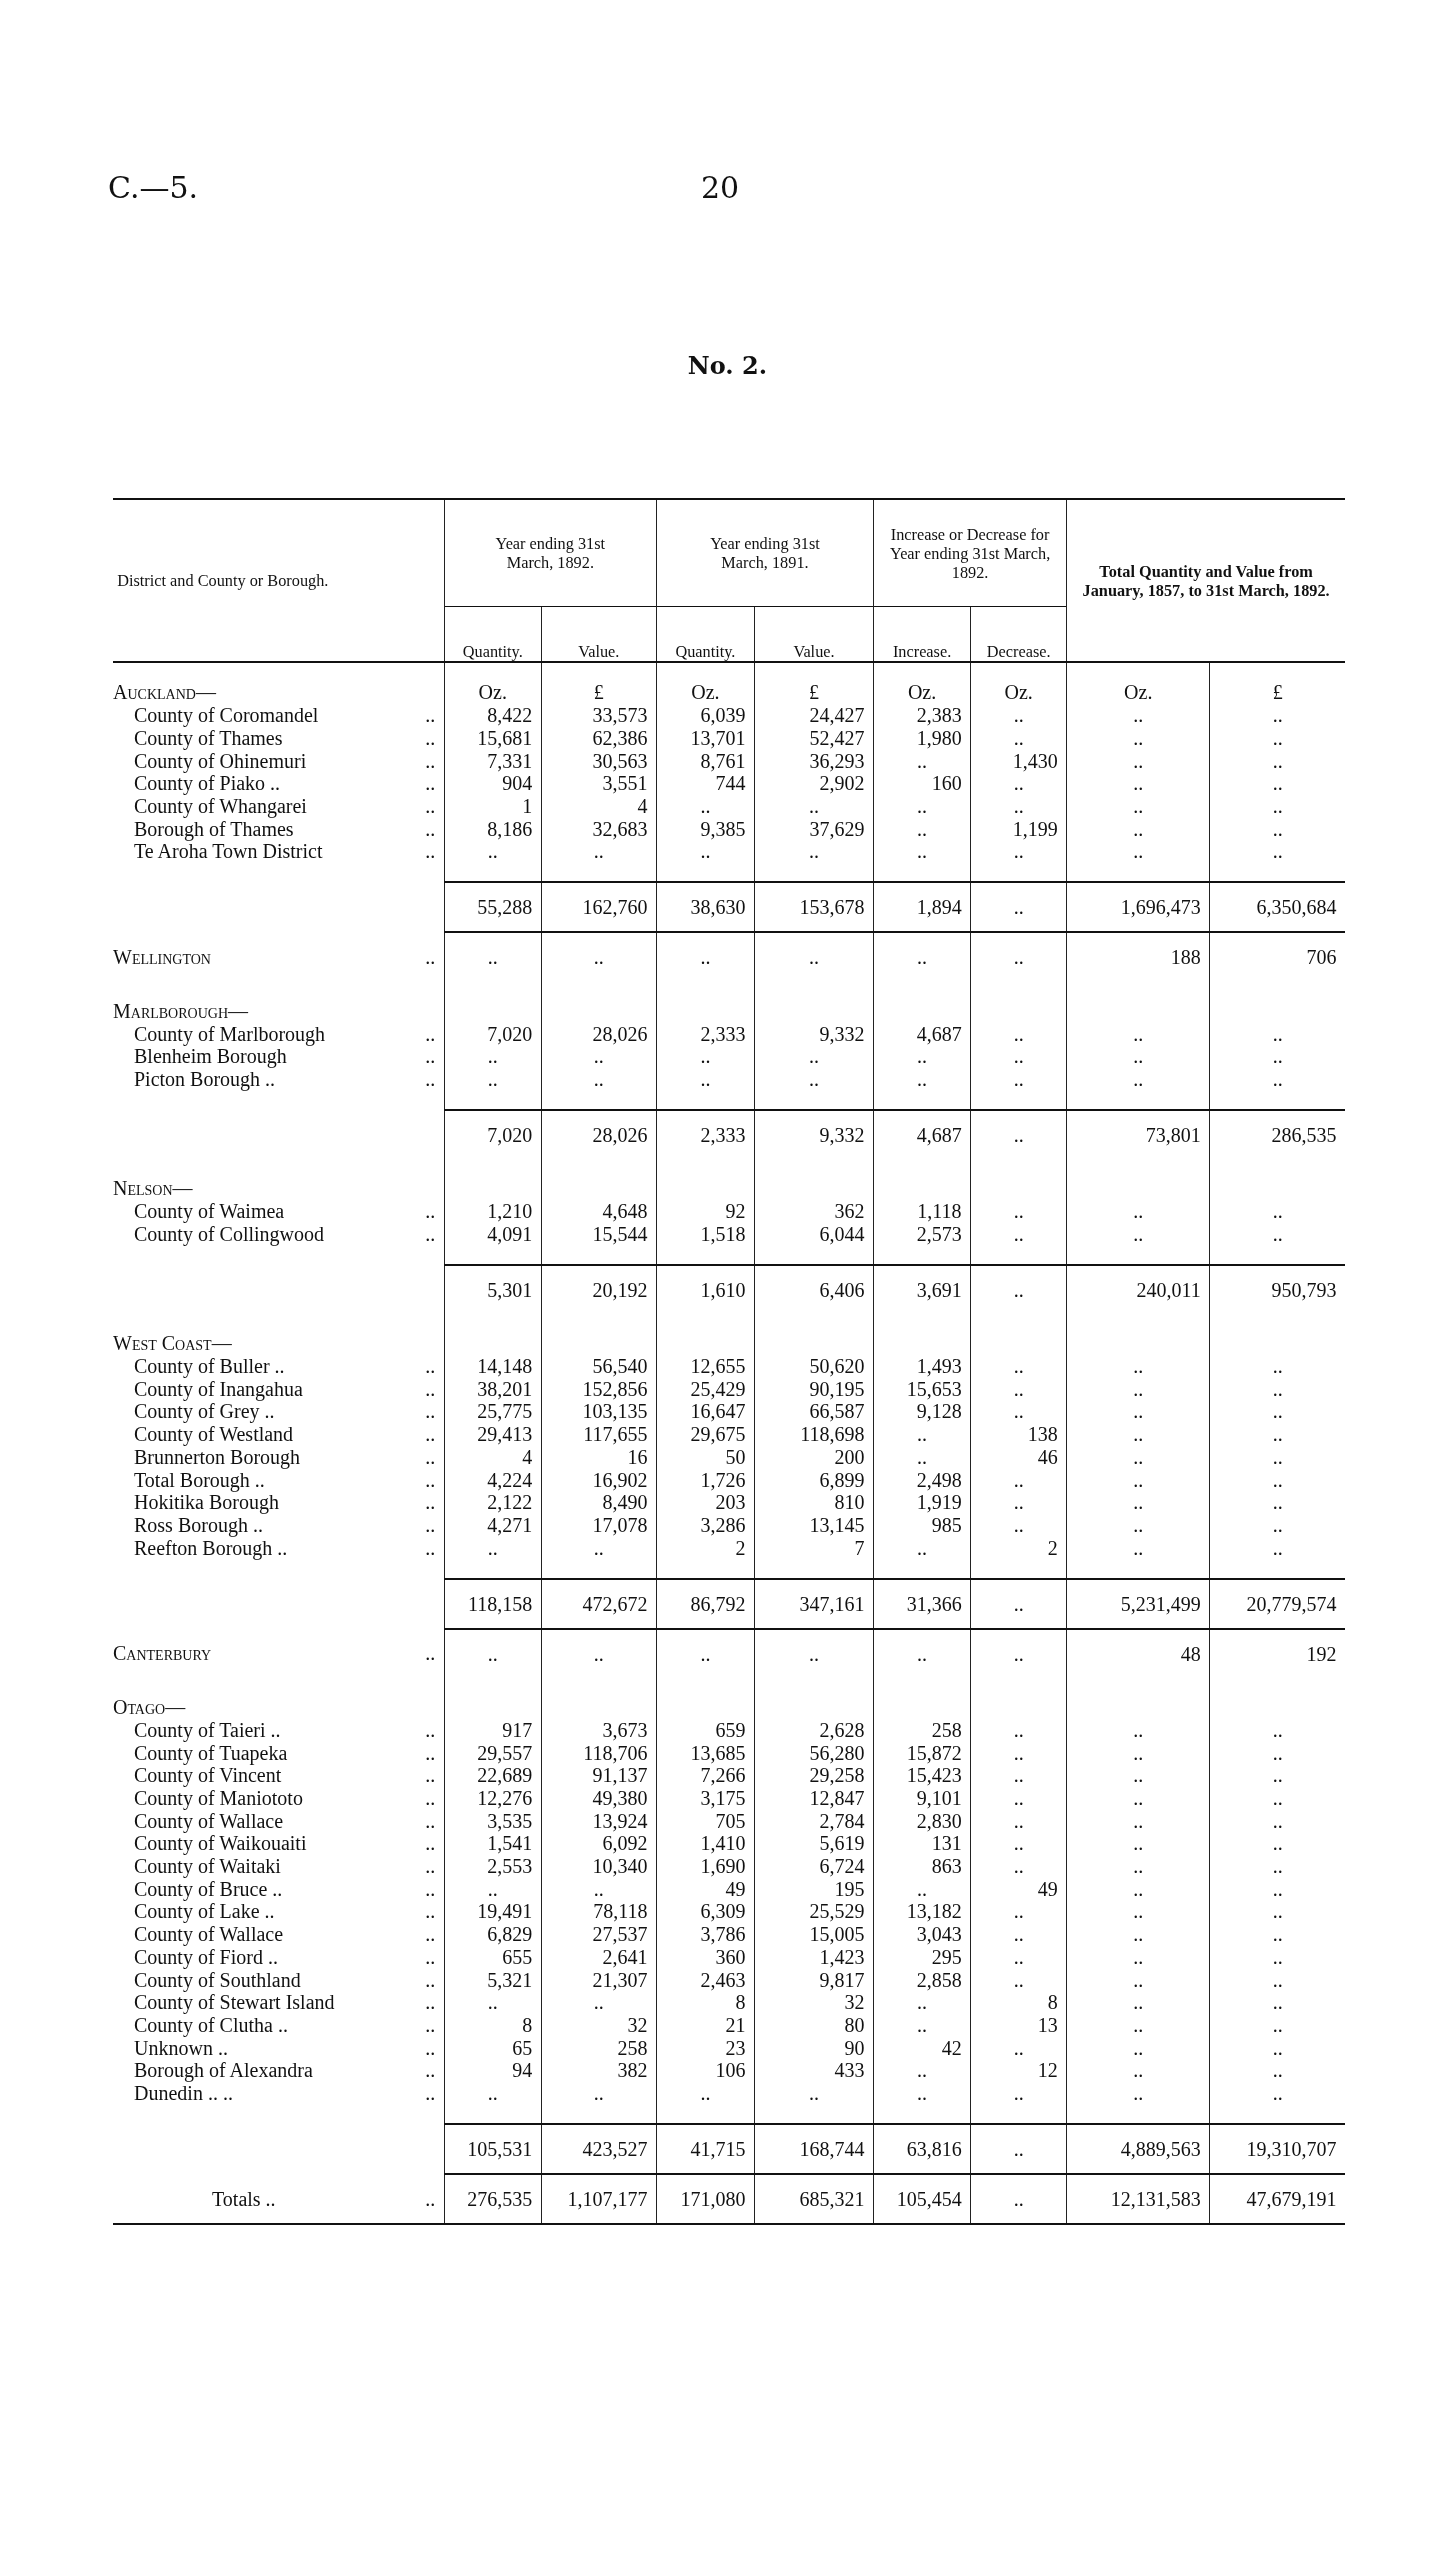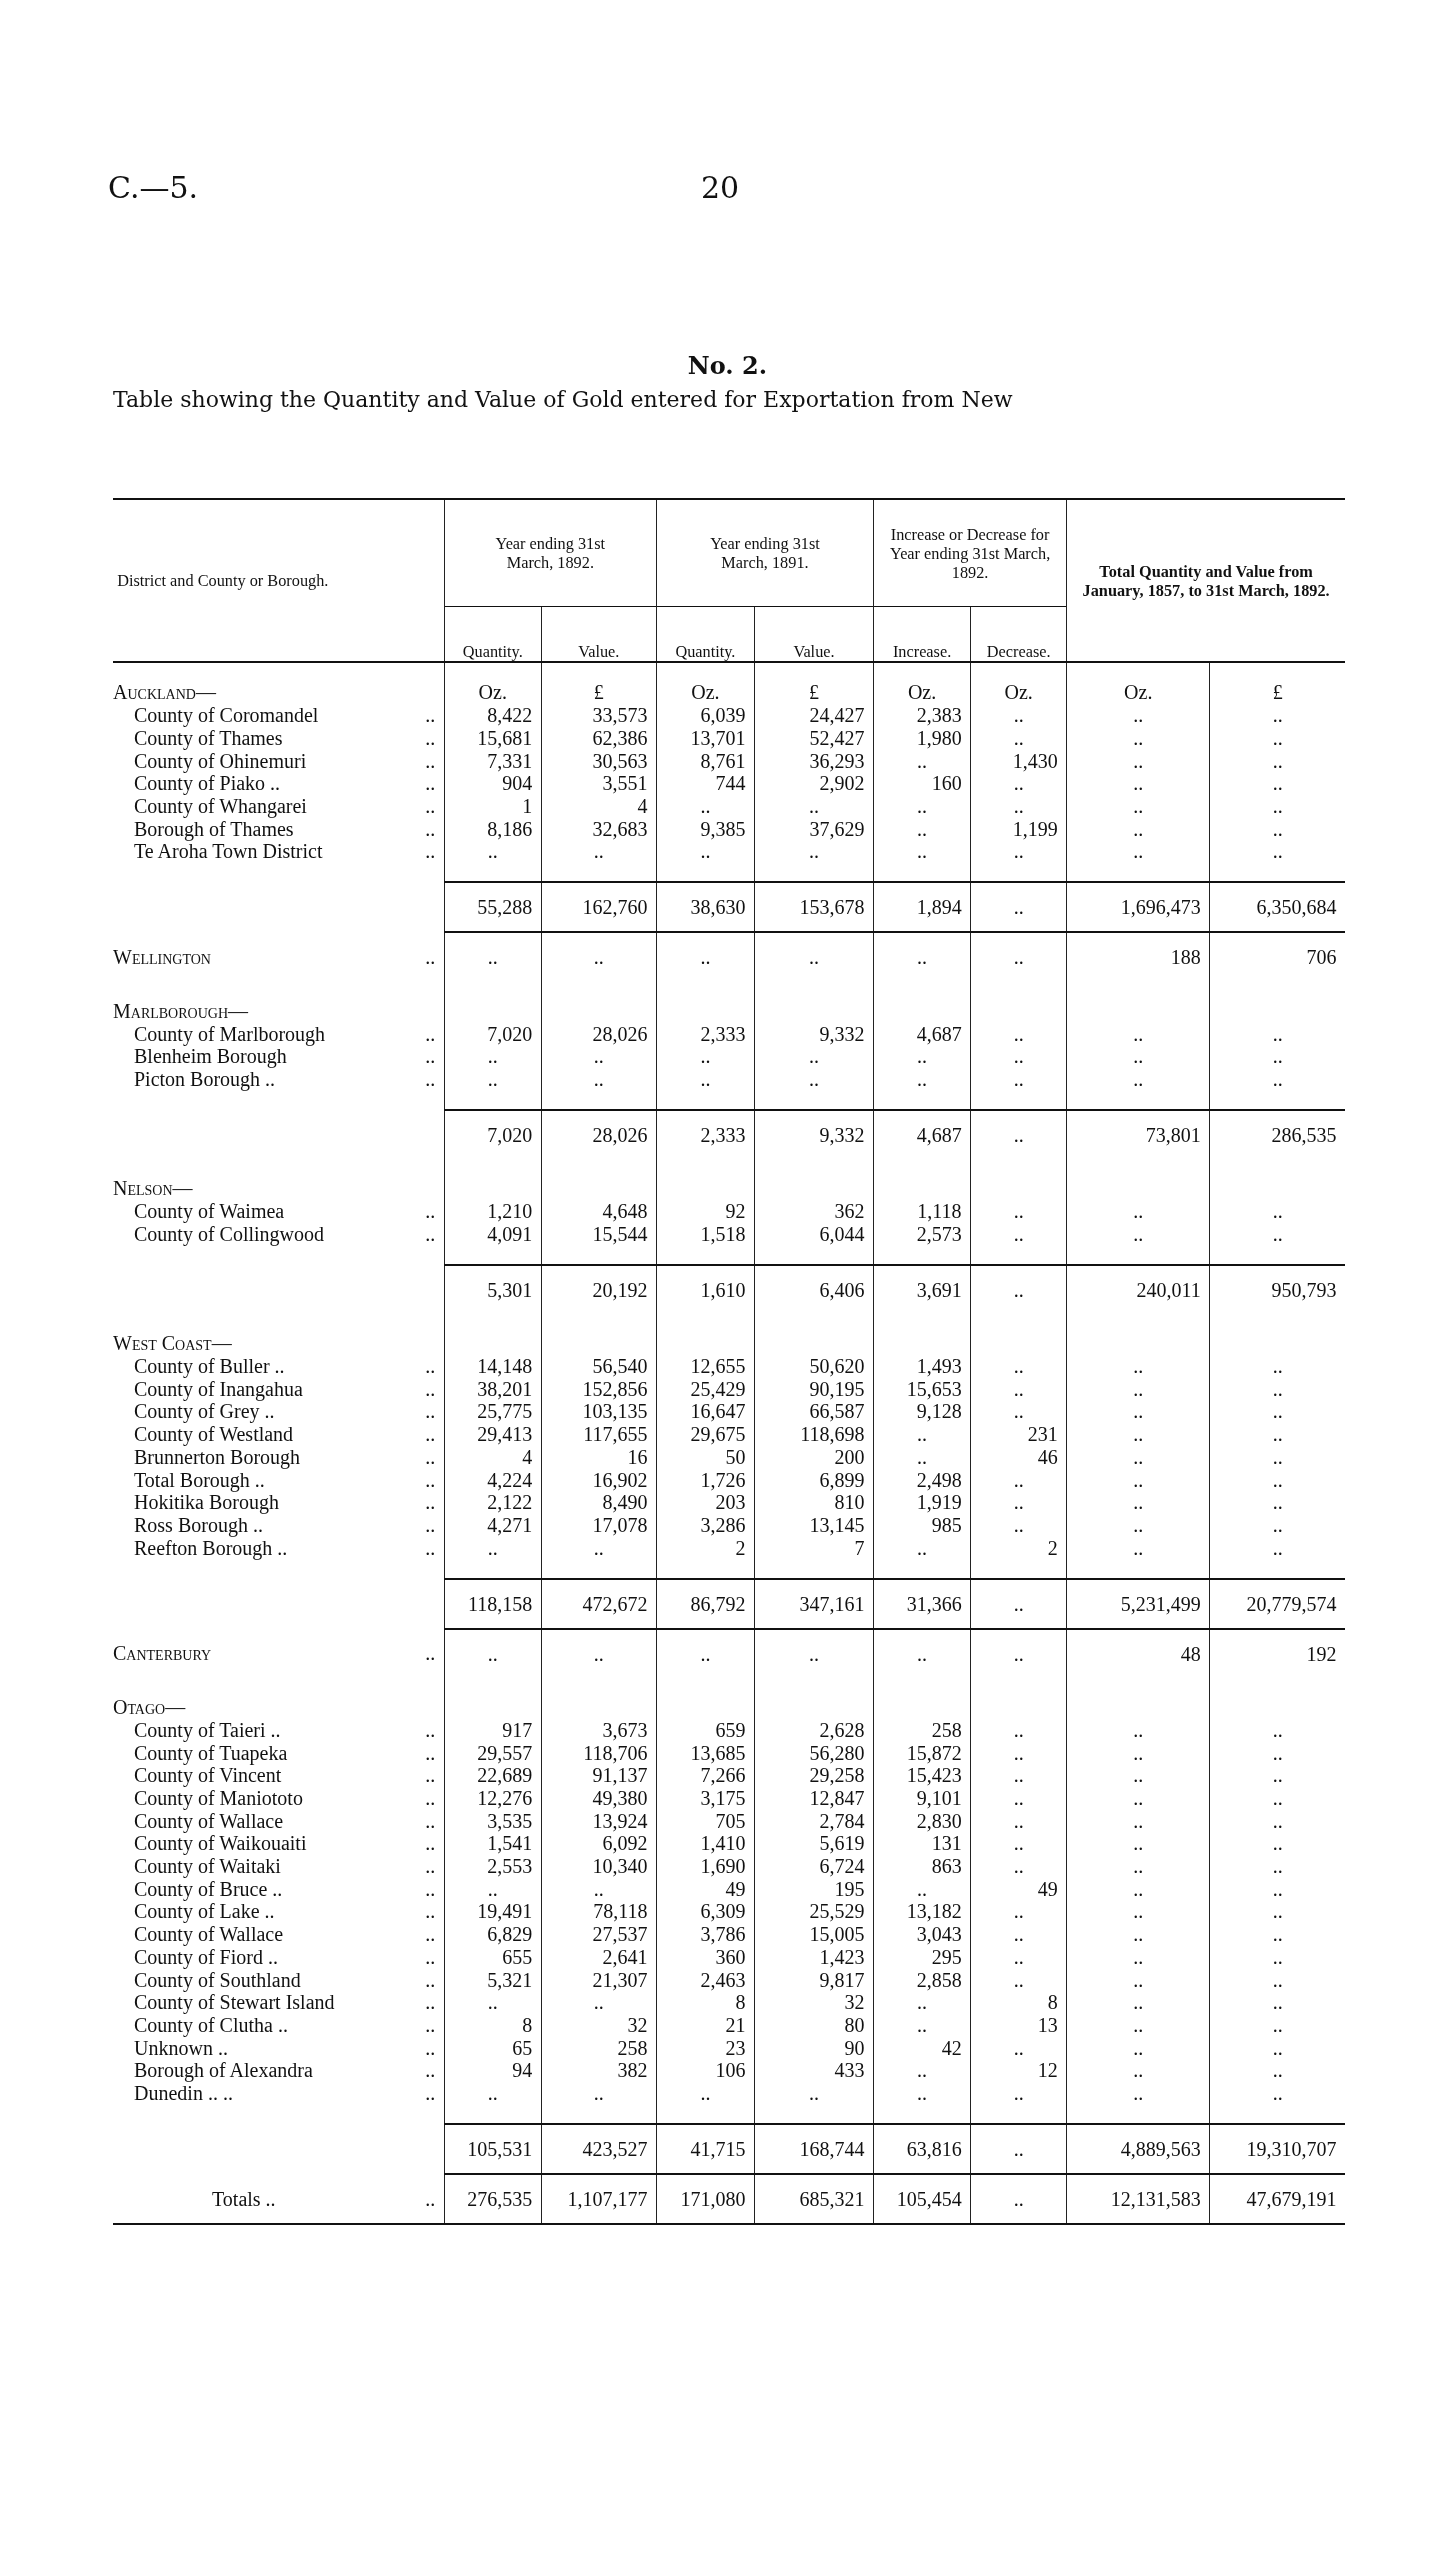--- a/index.html
+++ b/index.html
@@ -30,21 +30,20 @@
   .bl { border-left: 1.4px solid #222; }
   .thick-top { border-top: 2.8px solid #111 !important; }
 </style>
 </head>
 <body>
 
 <div class="abs" id="doc-ref">C.—5.</div>
 <div class="abs" id="page-num">20</div>
 <div class="abs" id="table-no">No. 2.</div>
 <div class="abs" id="caption">
-  <p class="l1">Table showing the Quantity and Value of Gold entered for Exportation from New</p>
 </div>
 
 <div id="gold-table">
   <table>
     <colgroup>
       <col style="width:331px">
       <col style="width:97px">
       <col style="width:115px">
       <col style="width:98px">
       <col style="width:119px">
@@ -401,21 +400,21 @@
           <td class="num bl c" style="text-align: center; padding-right: 0px;">..</td>
           <td class="num bl c" style="text-align: center; padding-right: 0px;">..</td>
         </tr>
         <tr class="datarow">
           <td class="lbl ind"><span>County of Westland</span><span class="dots">..</span></td>
           <td class="num bl c">29,413</td>
           <td class="num bl c">117,655</td>
           <td class="num bl c">29,675</td>
           <td class="num bl c">118,698</td>
           <td class="num bl c" style="text-align: center; padding-right: 0px;">..</td>
-          <td class="num bl c">231</td>
+          <td class="num bl c">138</td>
           <td class="num bl c" style="text-align: center; padding-right: 0px;">..</td>
           <td class="num bl c" style="text-align: center; padding-right: 0px;">..</td>
         </tr>
         <tr class="datarow">
           <td class="lbl ind"><span>Brunnerton Borough</span><span class="dots">..</span></td>
           <td class="num bl c">4</td>
           <td class="num bl c">16</td>
           <td class="num bl c">50</td>
           <td class="num bl c">200</td>
           <td class="num bl c" style="text-align: center; padding-right: 0px;">..</td>

